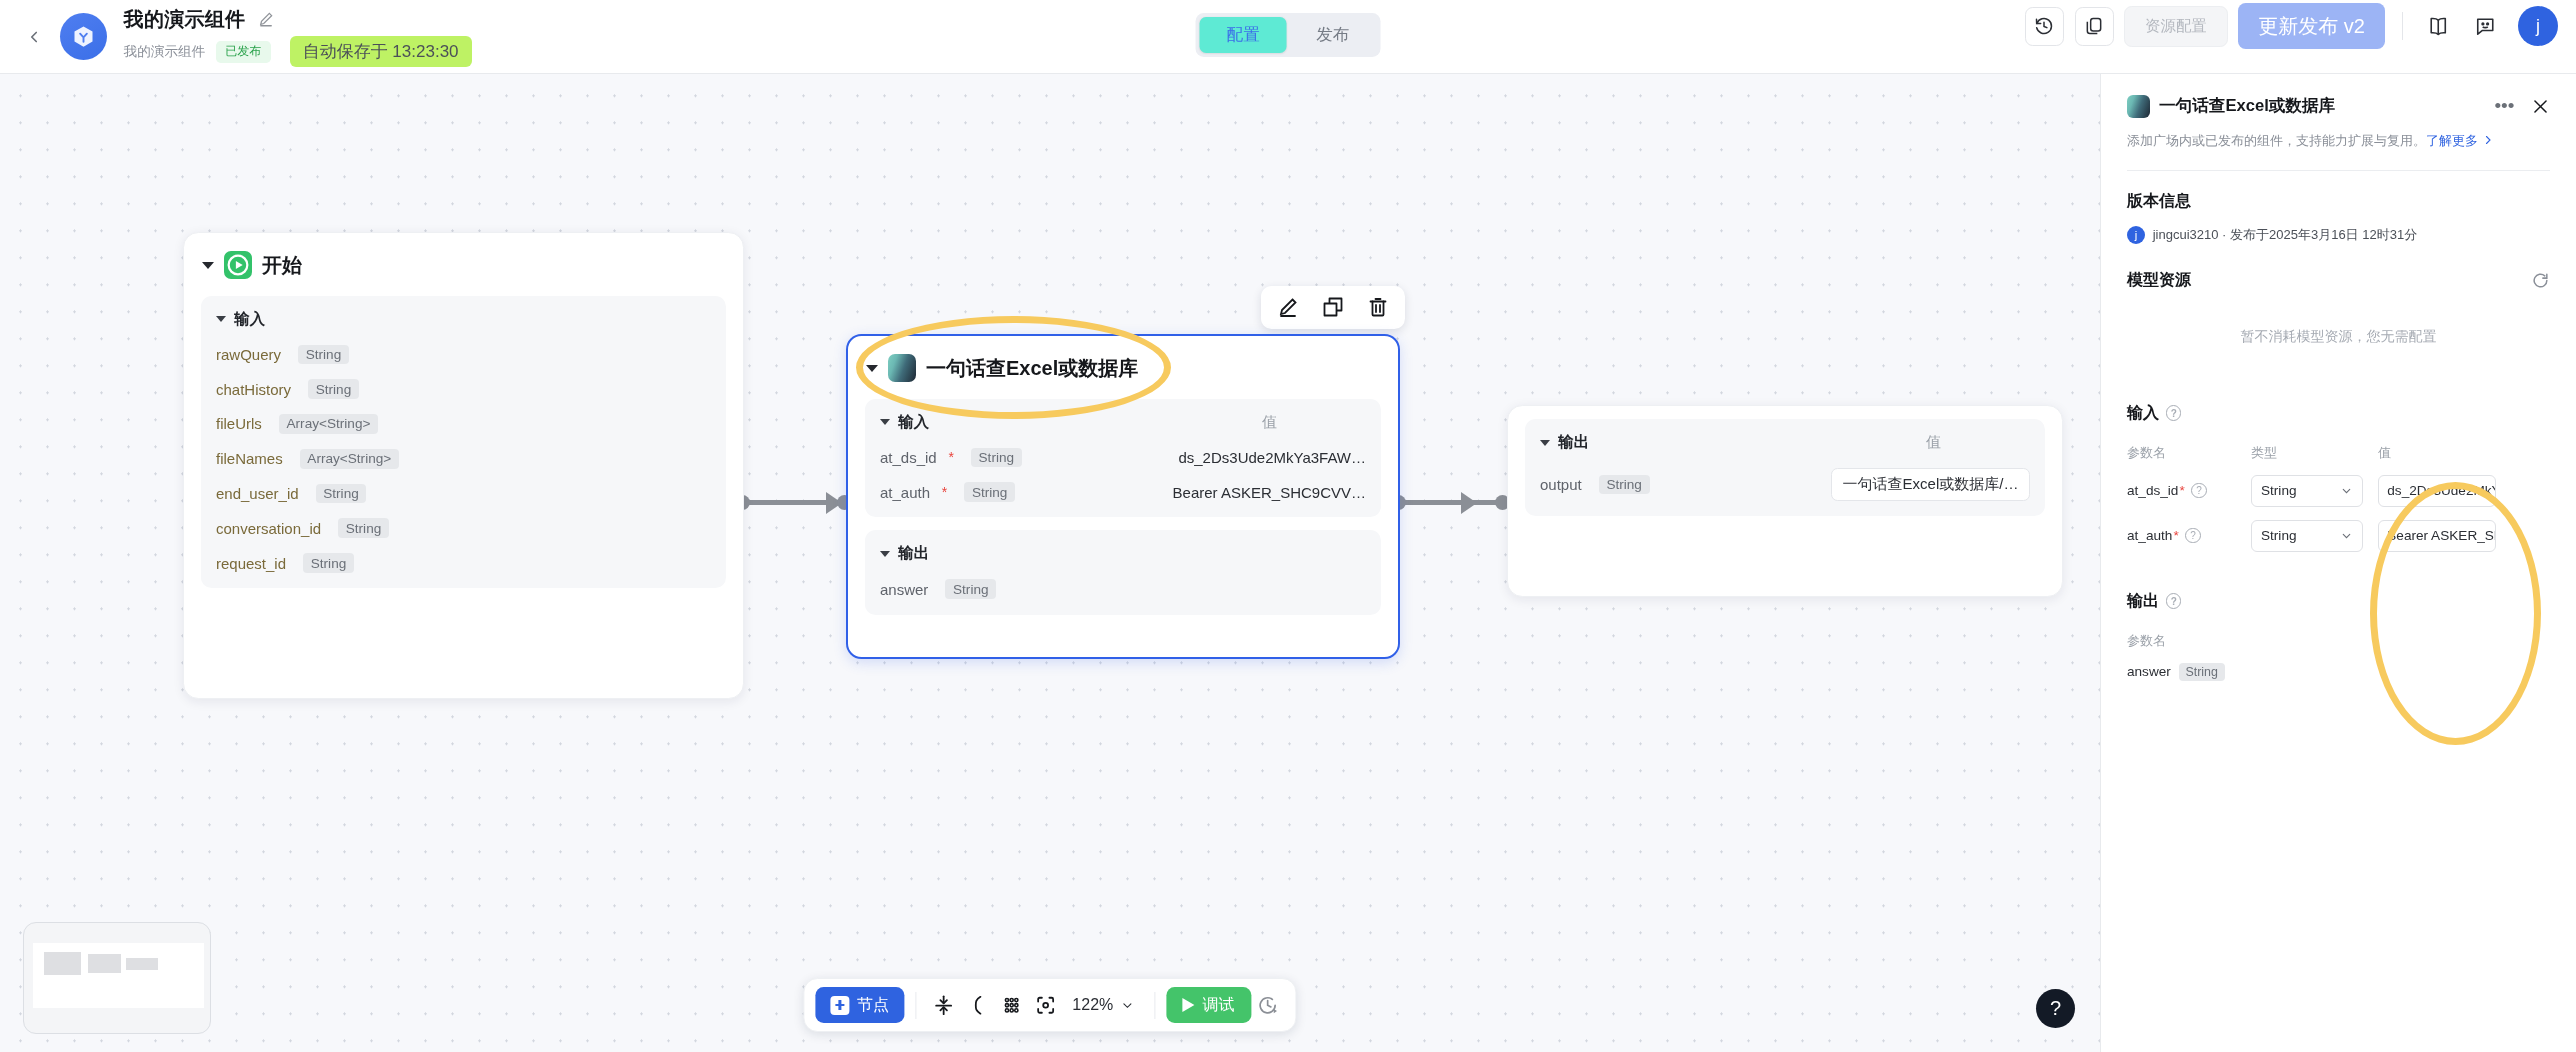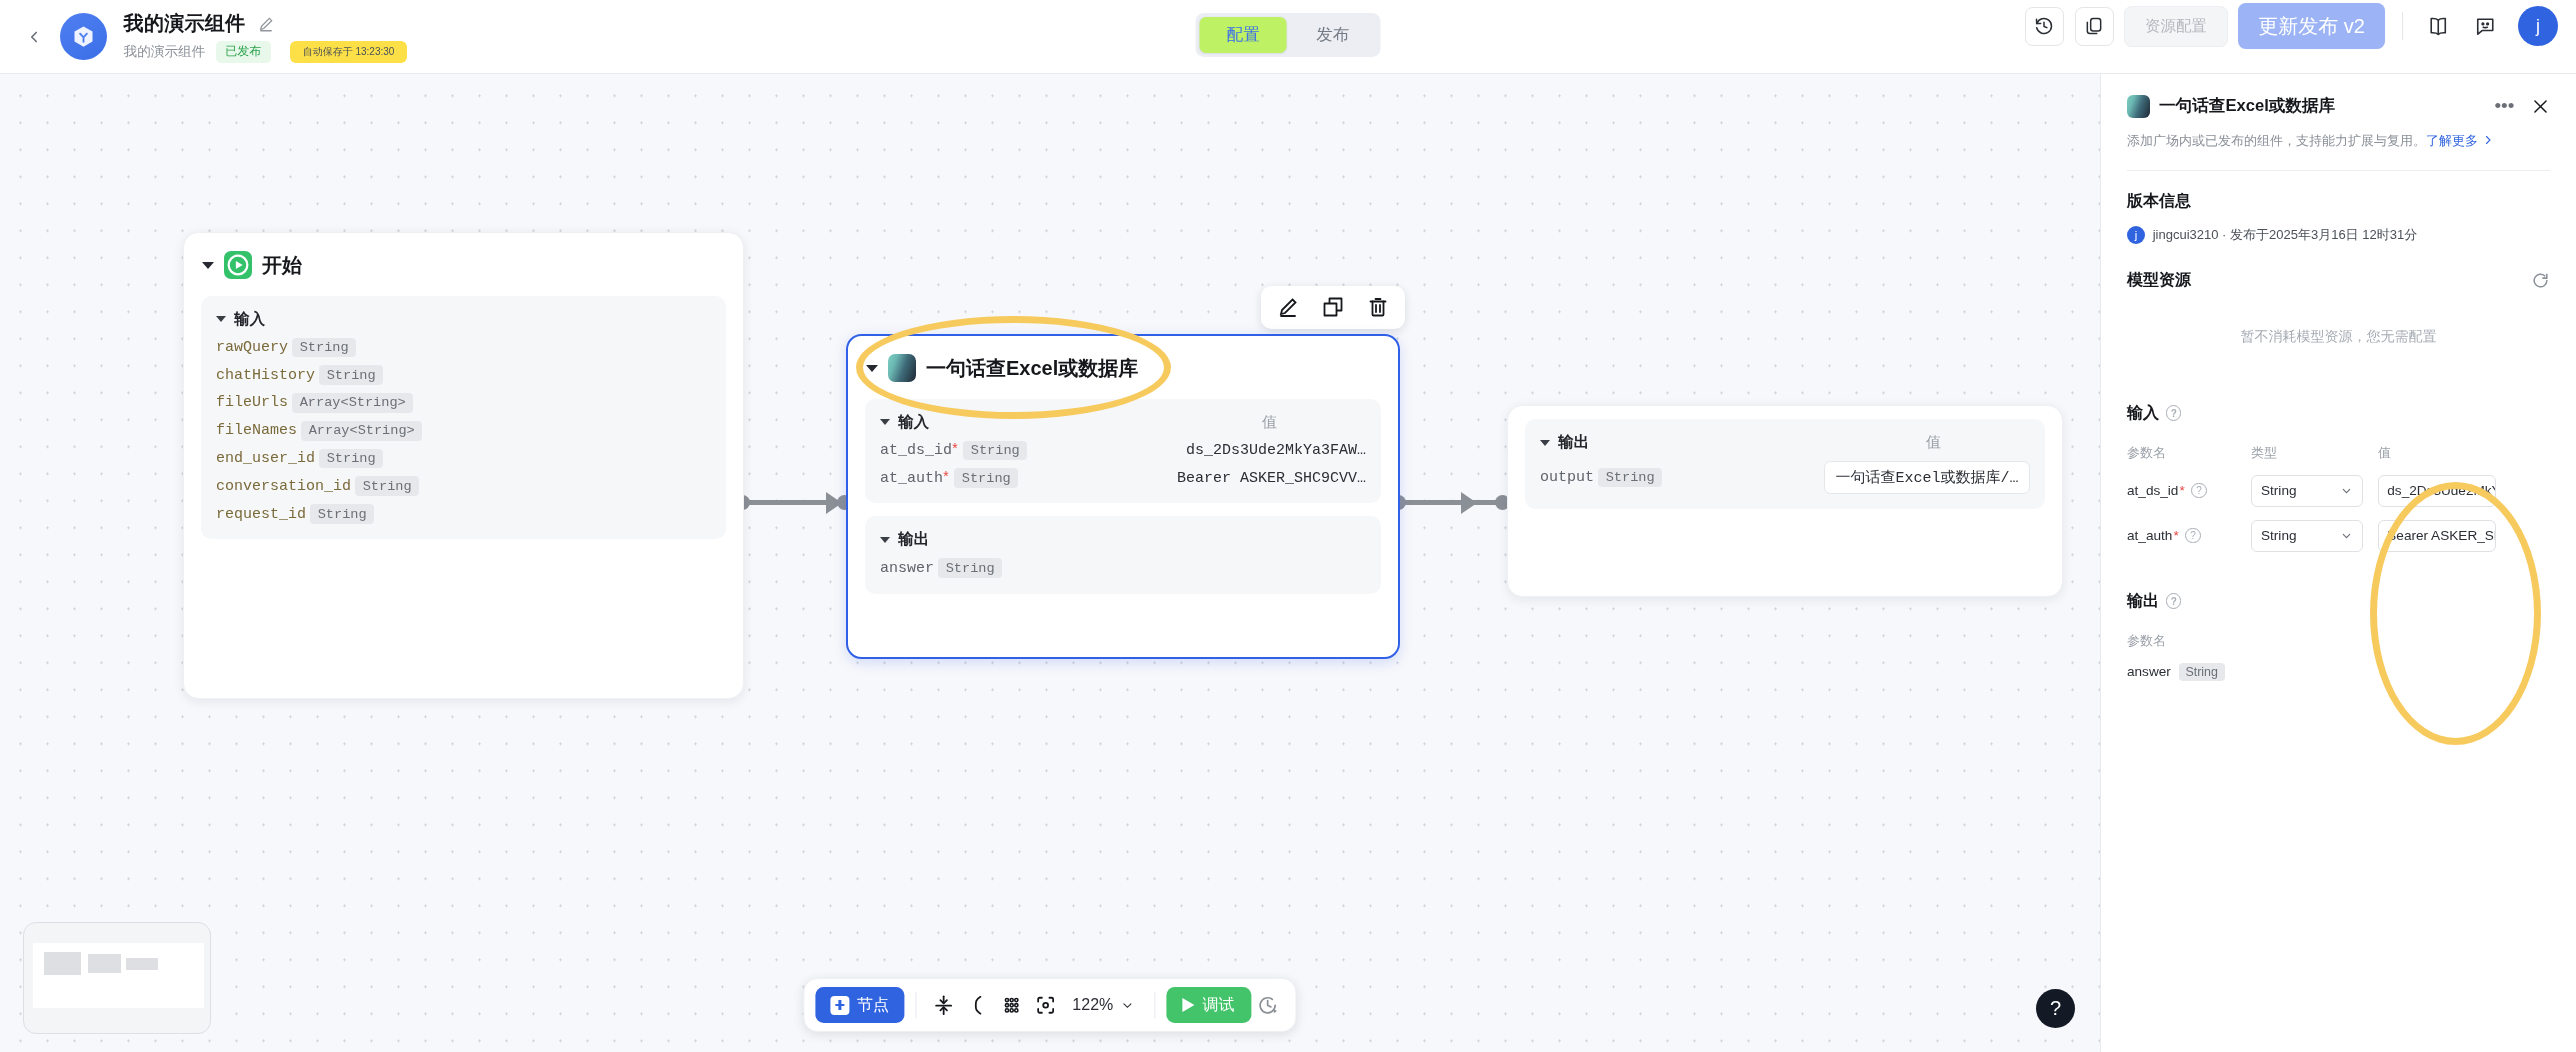--- a/index.html
+++ b/index.html
@@ -34,34 +34,34 @@
   .title-row { display: flex; align-items: center; gap: 12px; }
   .app-title { font-size: 20px; font-weight: bold; color: #16181c; letter-spacing: 0.3px; }
   .edit-pencil { width: 18px; height: 18px; cursor: pointer; opacity: .75; }
   .sub-row { display: flex; align-items: center; gap: 10.6px; }
   .app-sub { font-size: 13.6px; color: #8a8f98; }
   .badge-pub {
     font-size: 12px; color: #2ba24c; background: #e8f9ec;
     padding: 2.4px 9.5px; border-radius: 4.7px;
   }
   .autosave {
-    font-size: 10px; color: #4b5058; background: #fde047;
+    font-size: 17px; color: #4b5058; background: #bef264;
     padding: 4.1px 13px; border-radius: 6px; margin-left: 8.3px;
   }
 
   .tabs-wrap {
     position: absolute; left: 50%; transform: translateX(-50%);
     top: 13px; background: #eceef3; border-radius: 8.3px; padding: 4.1px;
     display: flex; gap: 2.4px;
   }
   .tab {
     font-size: 16.6px; padding: 7px 27px; border-radius: 6.5px;
     color: #767c86; cursor: pointer; font-weight: 500;
   }
-  .tab.active { background: #bef264; color: #3b6fe8; box-shadow: 0 0.6px 1.8px rgba(0,0,0,.08); }
+  .tab.active { background: #5eead4; color: #3b6fe8; box-shadow: 0 0.6px 1.8px rgba(0,0,0,.08); }
 
   .top-right {
     position: absolute; right: 18px; top: 0; height: 52px;
     display: flex; align-items: center; gap: 10.6px;
   }
   .icon-btn {
     width: 39px; height: 39px; border: 0.6px solid #e3e5e9; border-radius: 7.7px;
     background: #fff; display: flex; align-items: center; justify-content: center;
     cursor: pointer;
   }
@@ -112,21 +112,21 @@
 
   .sec {
     margin: 13px 16.6px; background: #f6f7f9; border-radius: 10.6px; padding: 13px 15.4px 15.4px 15.4px;
   }
   .sec-head { display: flex; align-items: center; gap: 8.3px; }
   .caret-sm { width: 0; height: 0; border-left: 5.3px solid transparent; border-right: 5.3px solid transparent;
               border-top: 6.5px solid #3a3e45; cursor: pointer; }
   .sec-title { font-size: 15.4px; color: #22252b; font-weight: bold; }
   .sec-val-col { font-size: 15px; color: #9aa0a8; margin-left: auto; padding-right: 89px; }
 
-  .prow { display: flex; align-items: center; gap: 4px; margin-top: 8px; font-family: Liberation Mono, monospace; }
+  .prow { display: flex; align-items: center; gap: 17px; margin-top: 15px; }
   .pname { font-size: 15px; color: #7a6a3a; }
   .pname.grey { color: #5f636b; }
   .req { color: #e8433c; font-size: 14px; margin-left: -5.3px; }
   .ptype { font-size: 13.6px; color: #6b7078; background: #e6e8eb; border-radius: 4.1px; padding: 2.4px 7.7px; }
   .pval { font-size: 15px; color: #2b2e34; margin-left: auto; max-width: 254px;
           white-space: nowrap; overflow: hidden; text-overflow: ellipsis; }
   .pval-box { font-size: 15px; color: #2b2e34; background: #ffffff; border: 0.6px solid #e4e6ea;
               border-radius: 6.5px; padding: 6px 10.6px; margin-left: auto; max-width: 213px;
               white-space: nowrap; overflow: hidden; text-overflow: ellipsis; }
 

